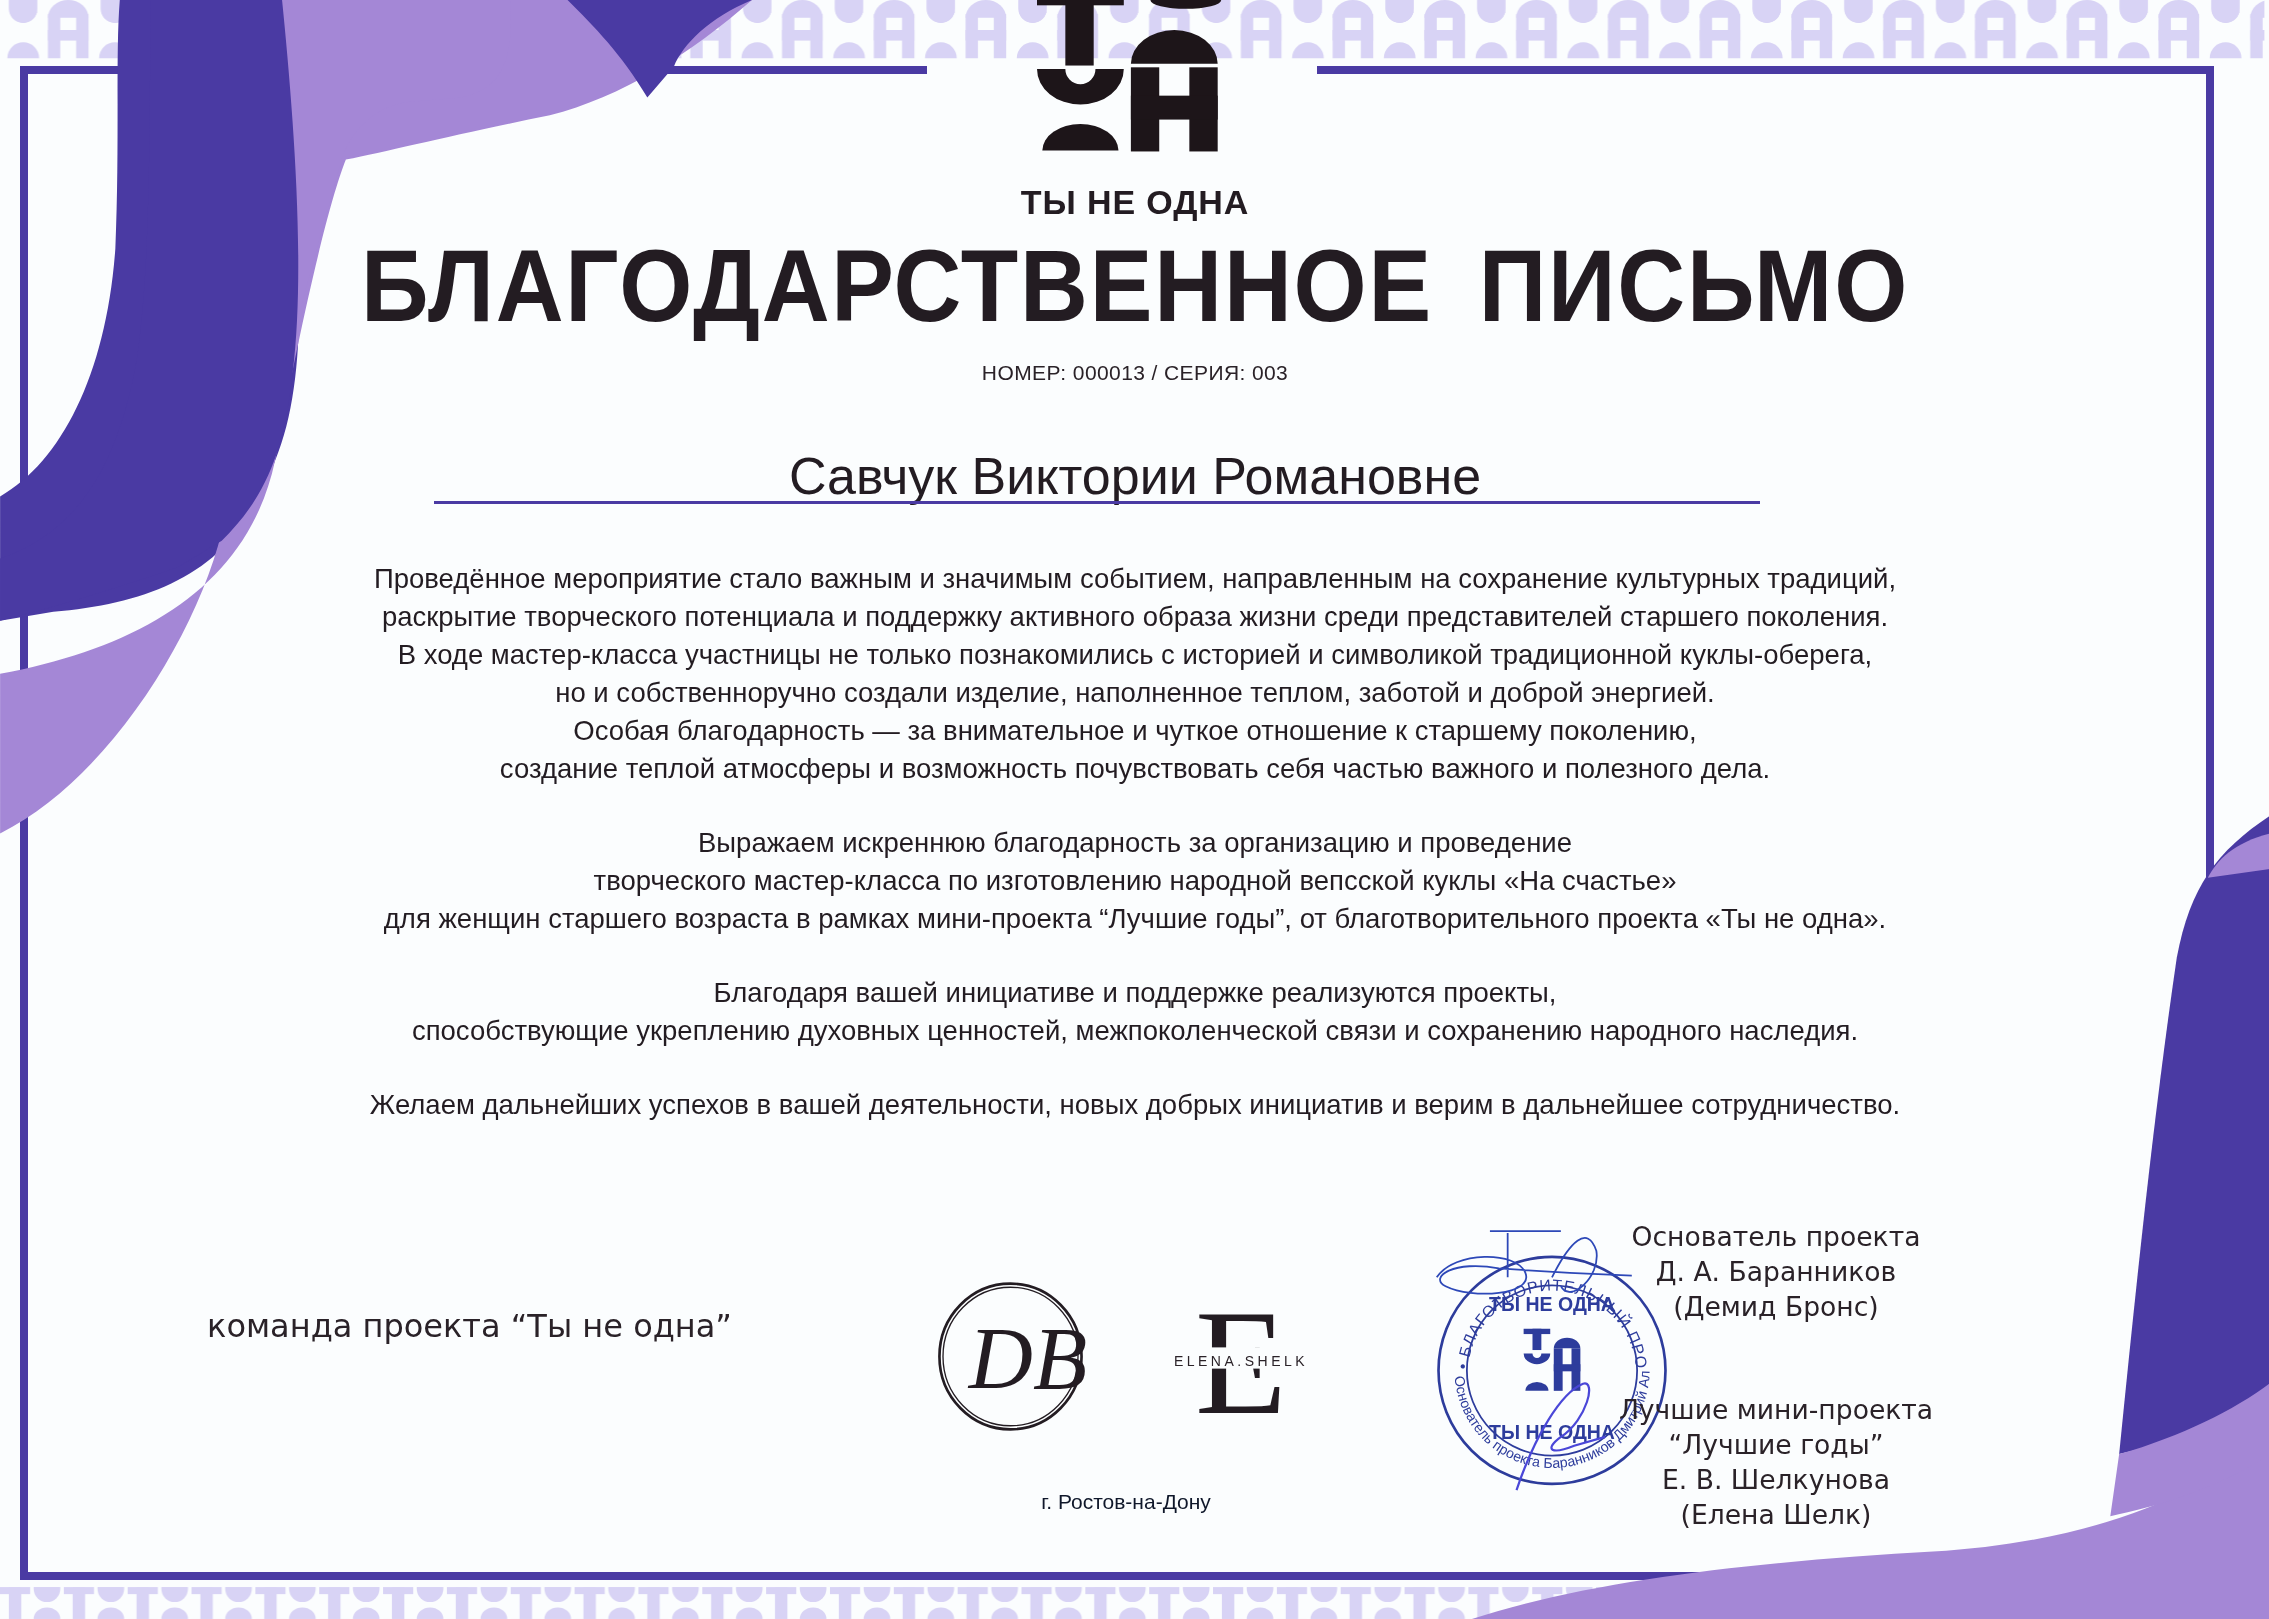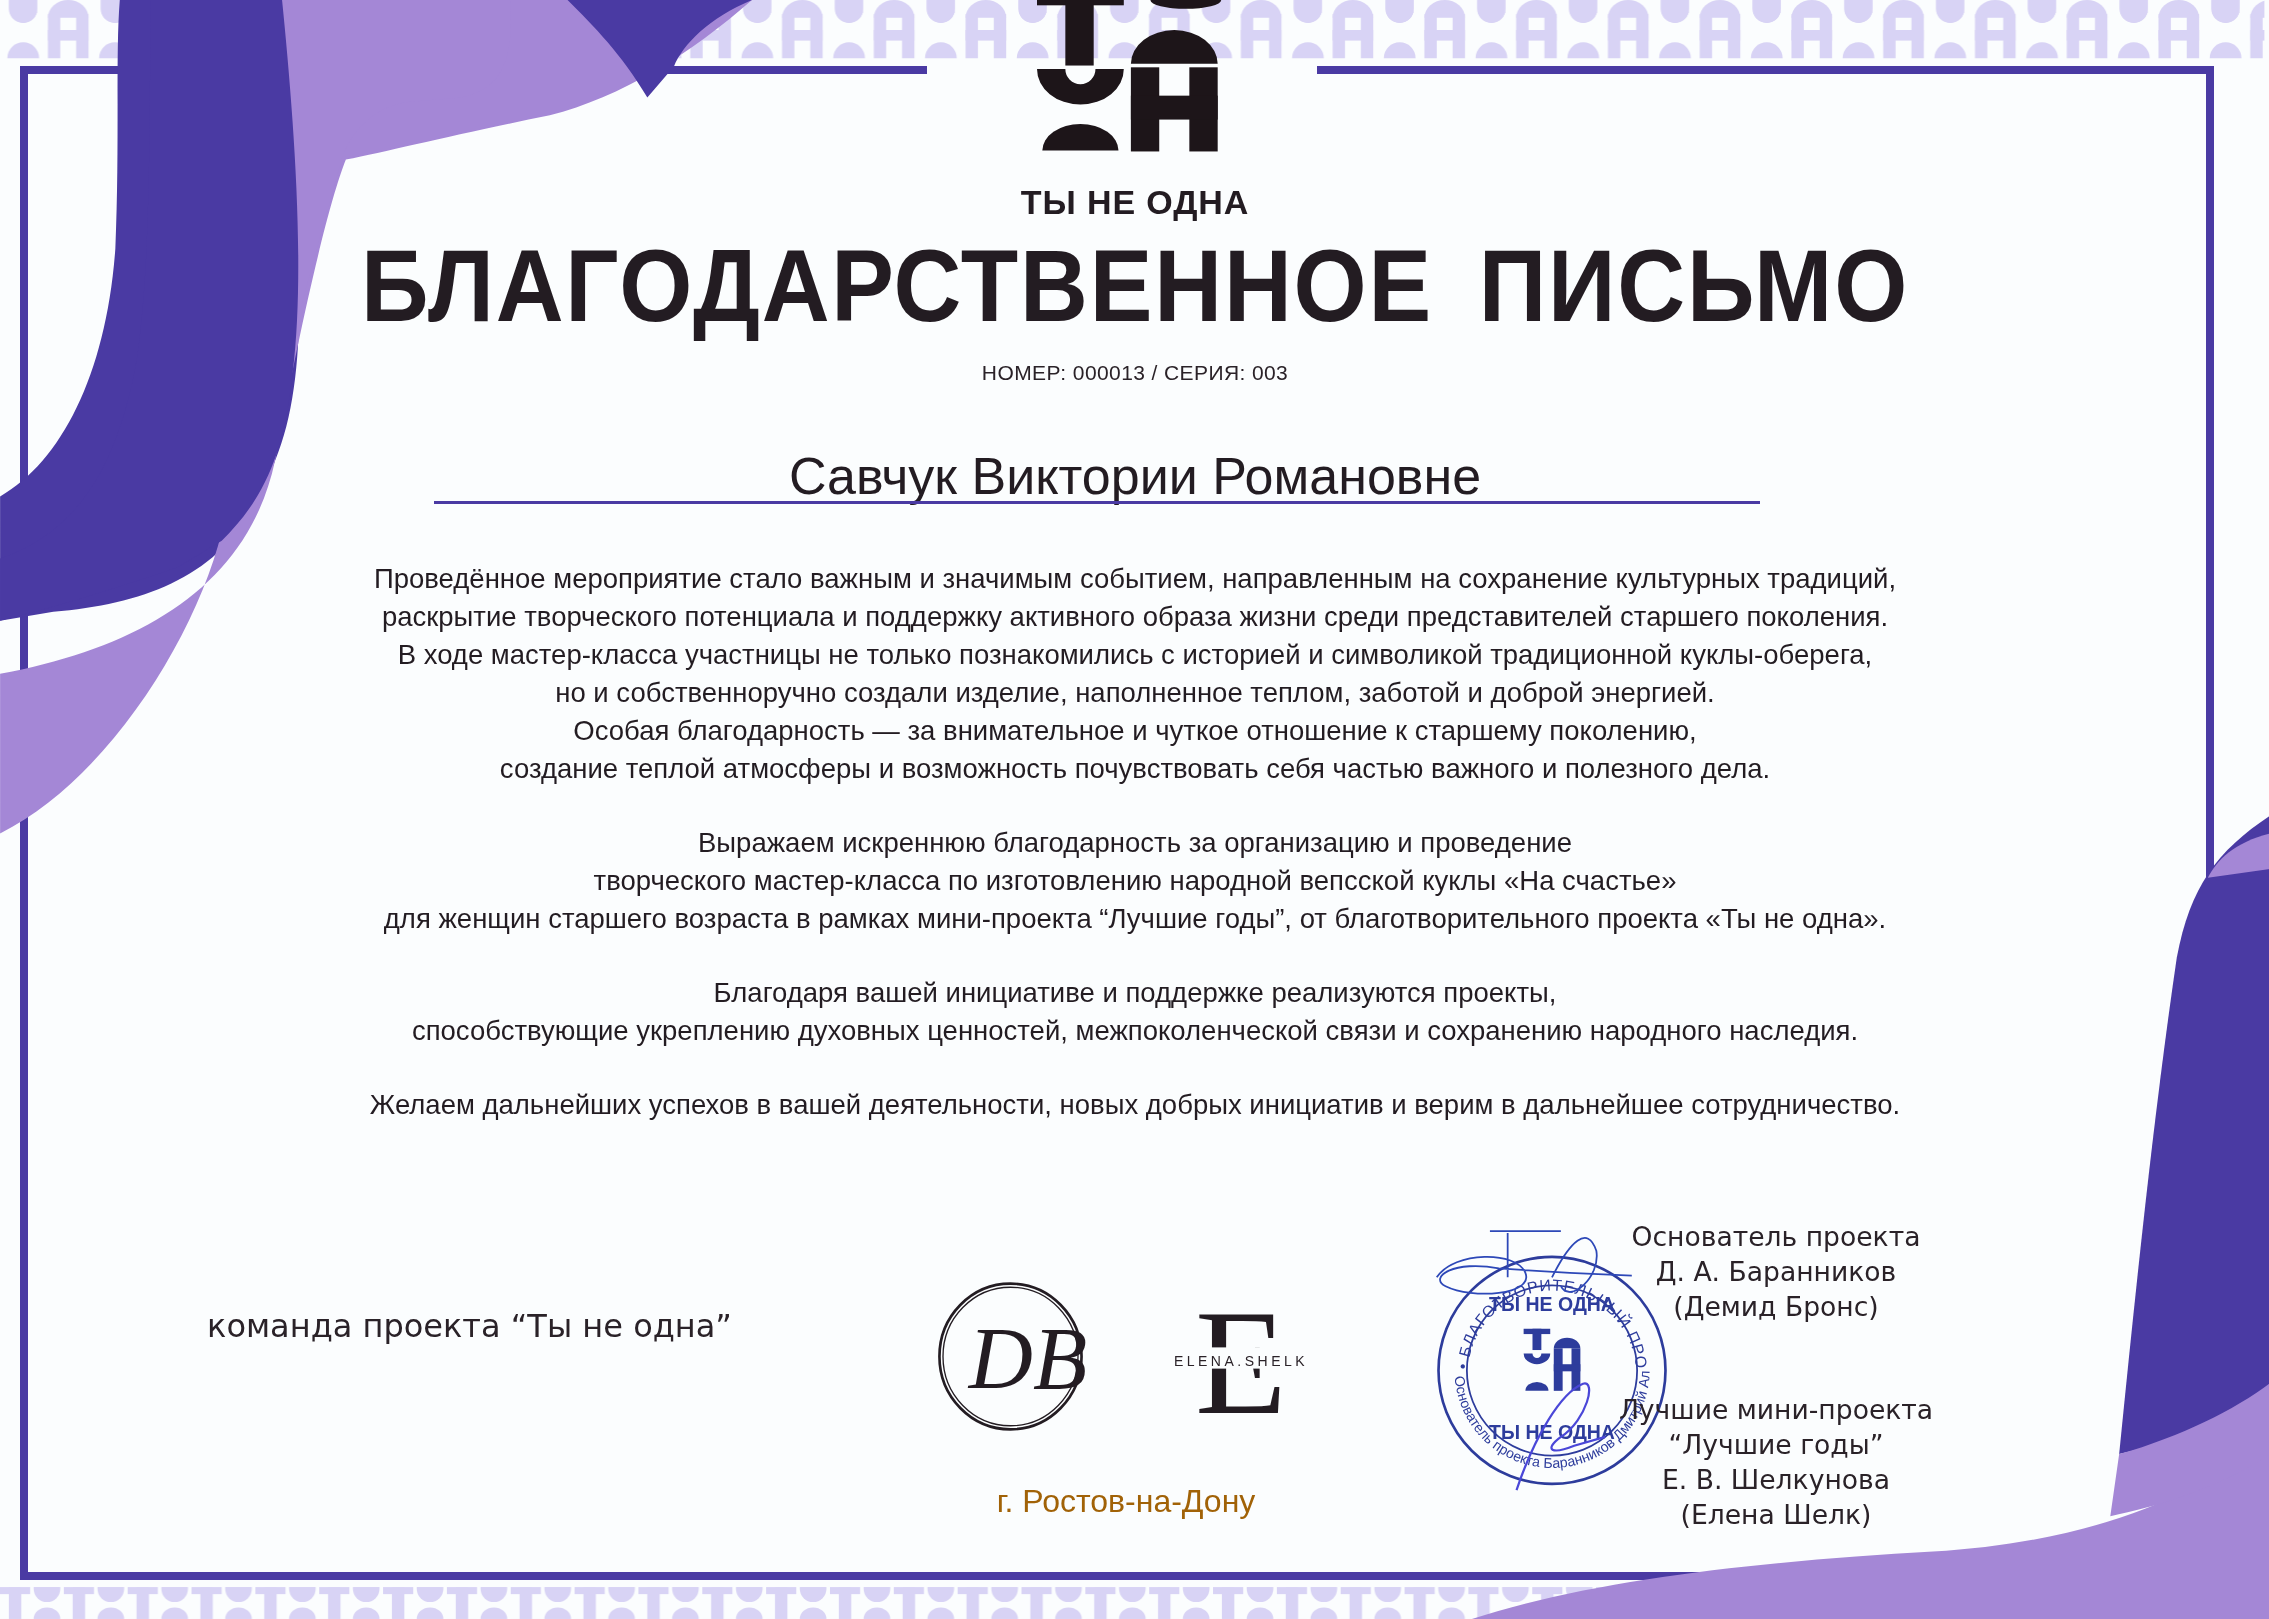--- a/index.html
+++ b/index.html
@@ -41,21 +41,21 @@
     font-size:27.5px; line-height:38px; color:#231c22;
   }
   .body p { margin:0 0 36px 0; }
   .body .line { display:block; }
   .sign-left {
     position:absolute; left:186px; top:1305px; width:567px; text-align:center;
     font-family:"DejaVu Sans", sans-serif; font-size:32px; line-height:43px; color:#2a2228;
   }
   .place {
     position:absolute; left:940px; top:1481px; width:372px; text-align:center;
-    font-size:32px; line-height:41px; color:#a16207;
+    font-size:21px; line-height:41px; color:#0f172a;
   }
   .sign-right {
     position:absolute; left:1590px; width:372px; text-align:center;
     font-family:"DejaVu Sans", sans-serif; font-size:26.6px; line-height:35px; color:#2a2228;
   }
   .founder { top:1219px; }
   .curator { top:1392px; }
   .logo-db { position:absolute; left:935px; top:1281px; width:151px; height:151px; }
   .logo-es { position:absolute; left:1157px; top:1296px; width:168px; height:124px; }
   .logo-es-text {

